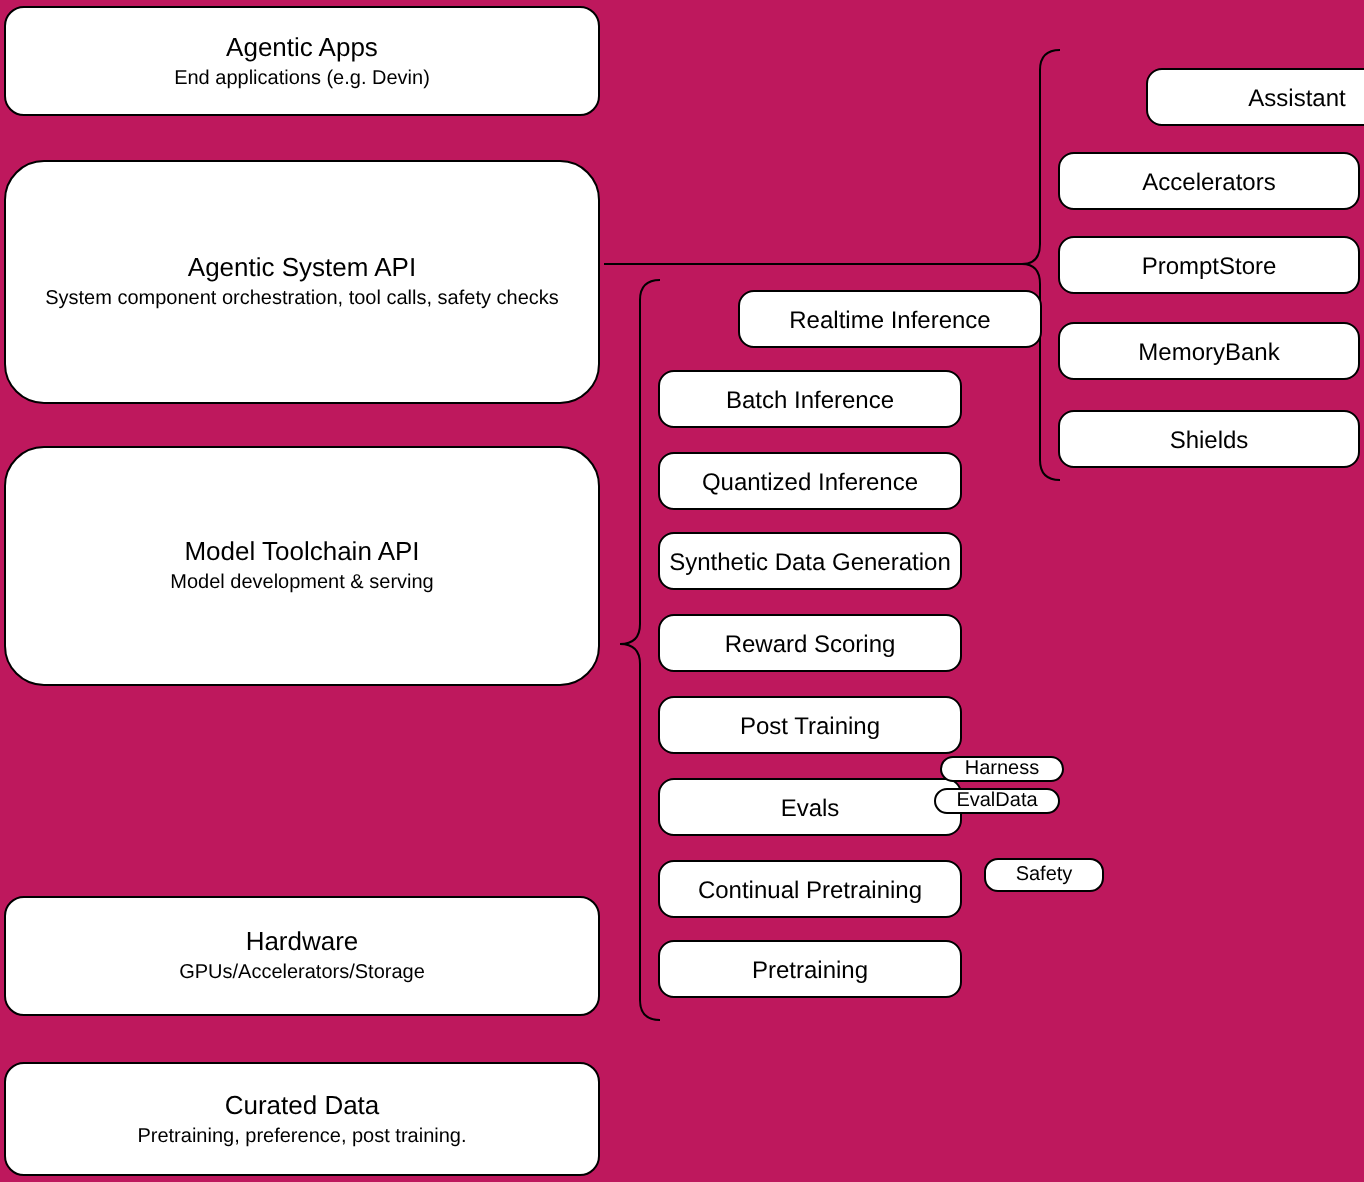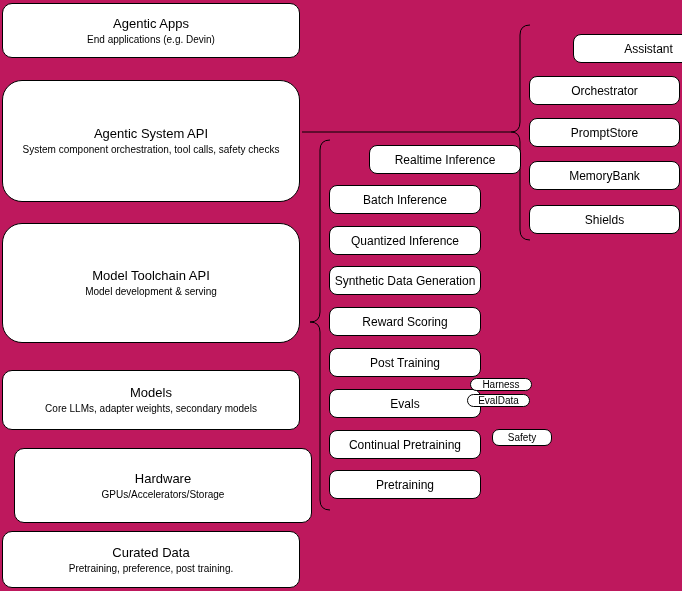--- a/index.html
+++ b/index.html
@@ -42,21 +42,21 @@
     gap: 3px;
     padding: 0 8px;
   }
   .lbox.big { border-radius: 20px; }
   .lbox .title { font-size: 13px; line-height: 15px; }
   .lbox .subtitle { font-size: 10px; line-height: 12px; }
   .lbox-1 { top: 3px;   height: 55px; }
   .lbox-2 { top: 80px;  height: 122px; }
   .lbox-3 { top: 223px; height: 120px; }
   .lbox-4 { top: 370px; height: 60px; }
-  .lbox-5 { top: 448px; height: 75px; margin-left: 12px; }
+  .lbox-5 { top: 448px; height: 60px; }
   .lbox-6 { top: 531px; height: 57px; }
 
   .mbox {
     left: 329px;
     width: 152px;
     height: 29px;
     border-radius: 8px;
     font-size: 12px;
   }
   .mbox-1 { top: 145px; margin-left: 40px; }
@@ -115,24 +115,20 @@
     <div class="subtitle">End applications (e.g. Devin)</div>
   </div>
   <div class="box lbox big lbox-3">
     <div class="title">Model Toolchain API</div>
     <div class="subtitle">Model development &amp; serving</div>
   </div>
   <div class="box lbox big lbox-2">
     <div class="title">Agentic System API</div>
     <div class="subtitle">System component orchestration, tool calls, safety checks</div>
   </div>
-  <div class="box lbox lbox-4">
-    <div class="title">Models</div>
-    <div class="subtitle">Core LLMs, adapter weights, secondary models</div>
-  </div>
   <div class="box lbox lbox-5">
     <div class="title">Hardware</div>
     <div class="subtitle">GPUs/Accelerators/Storage</div>
   </div>
   <div class="box lbox lbox-6">
     <div class="title">Curated Data</div>
     <div class="subtitle">Pretraining, preference, post training.</div>
   </div>
 
   <div class="box mbox mbox-1">Realtime Inference</div>
@@ -143,18 +139,18 @@
   <div class="box mbox mbox-6">Post Training</div>
   <div class="box mbox mbox-7">Evals</div>
   <div class="box mbox mbox-8">Continual Pretraining</div>
   <div class="box mbox mbox-9">Pretraining</div>
 
   <div class="pill pill-1">Harness</div>
   <div class="pill pill-2">EvalData</div>
   <div class="pill pill-3">Safety</div>
 
   <div class="box rbox rbox-1">Assistant</div>
-  <div class="box rbox rbox-2">Orchestrator</div>
+  <div class="box rbox rbox-2">Accelerators</div>
   <div class="box rbox rbox-3">PromptStore</div>
   <div class="box rbox rbox-4">MemoryBank</div>
   <div class="box rbox rbox-5">Shields</div>
 
 </div>
 
 </body></html>

